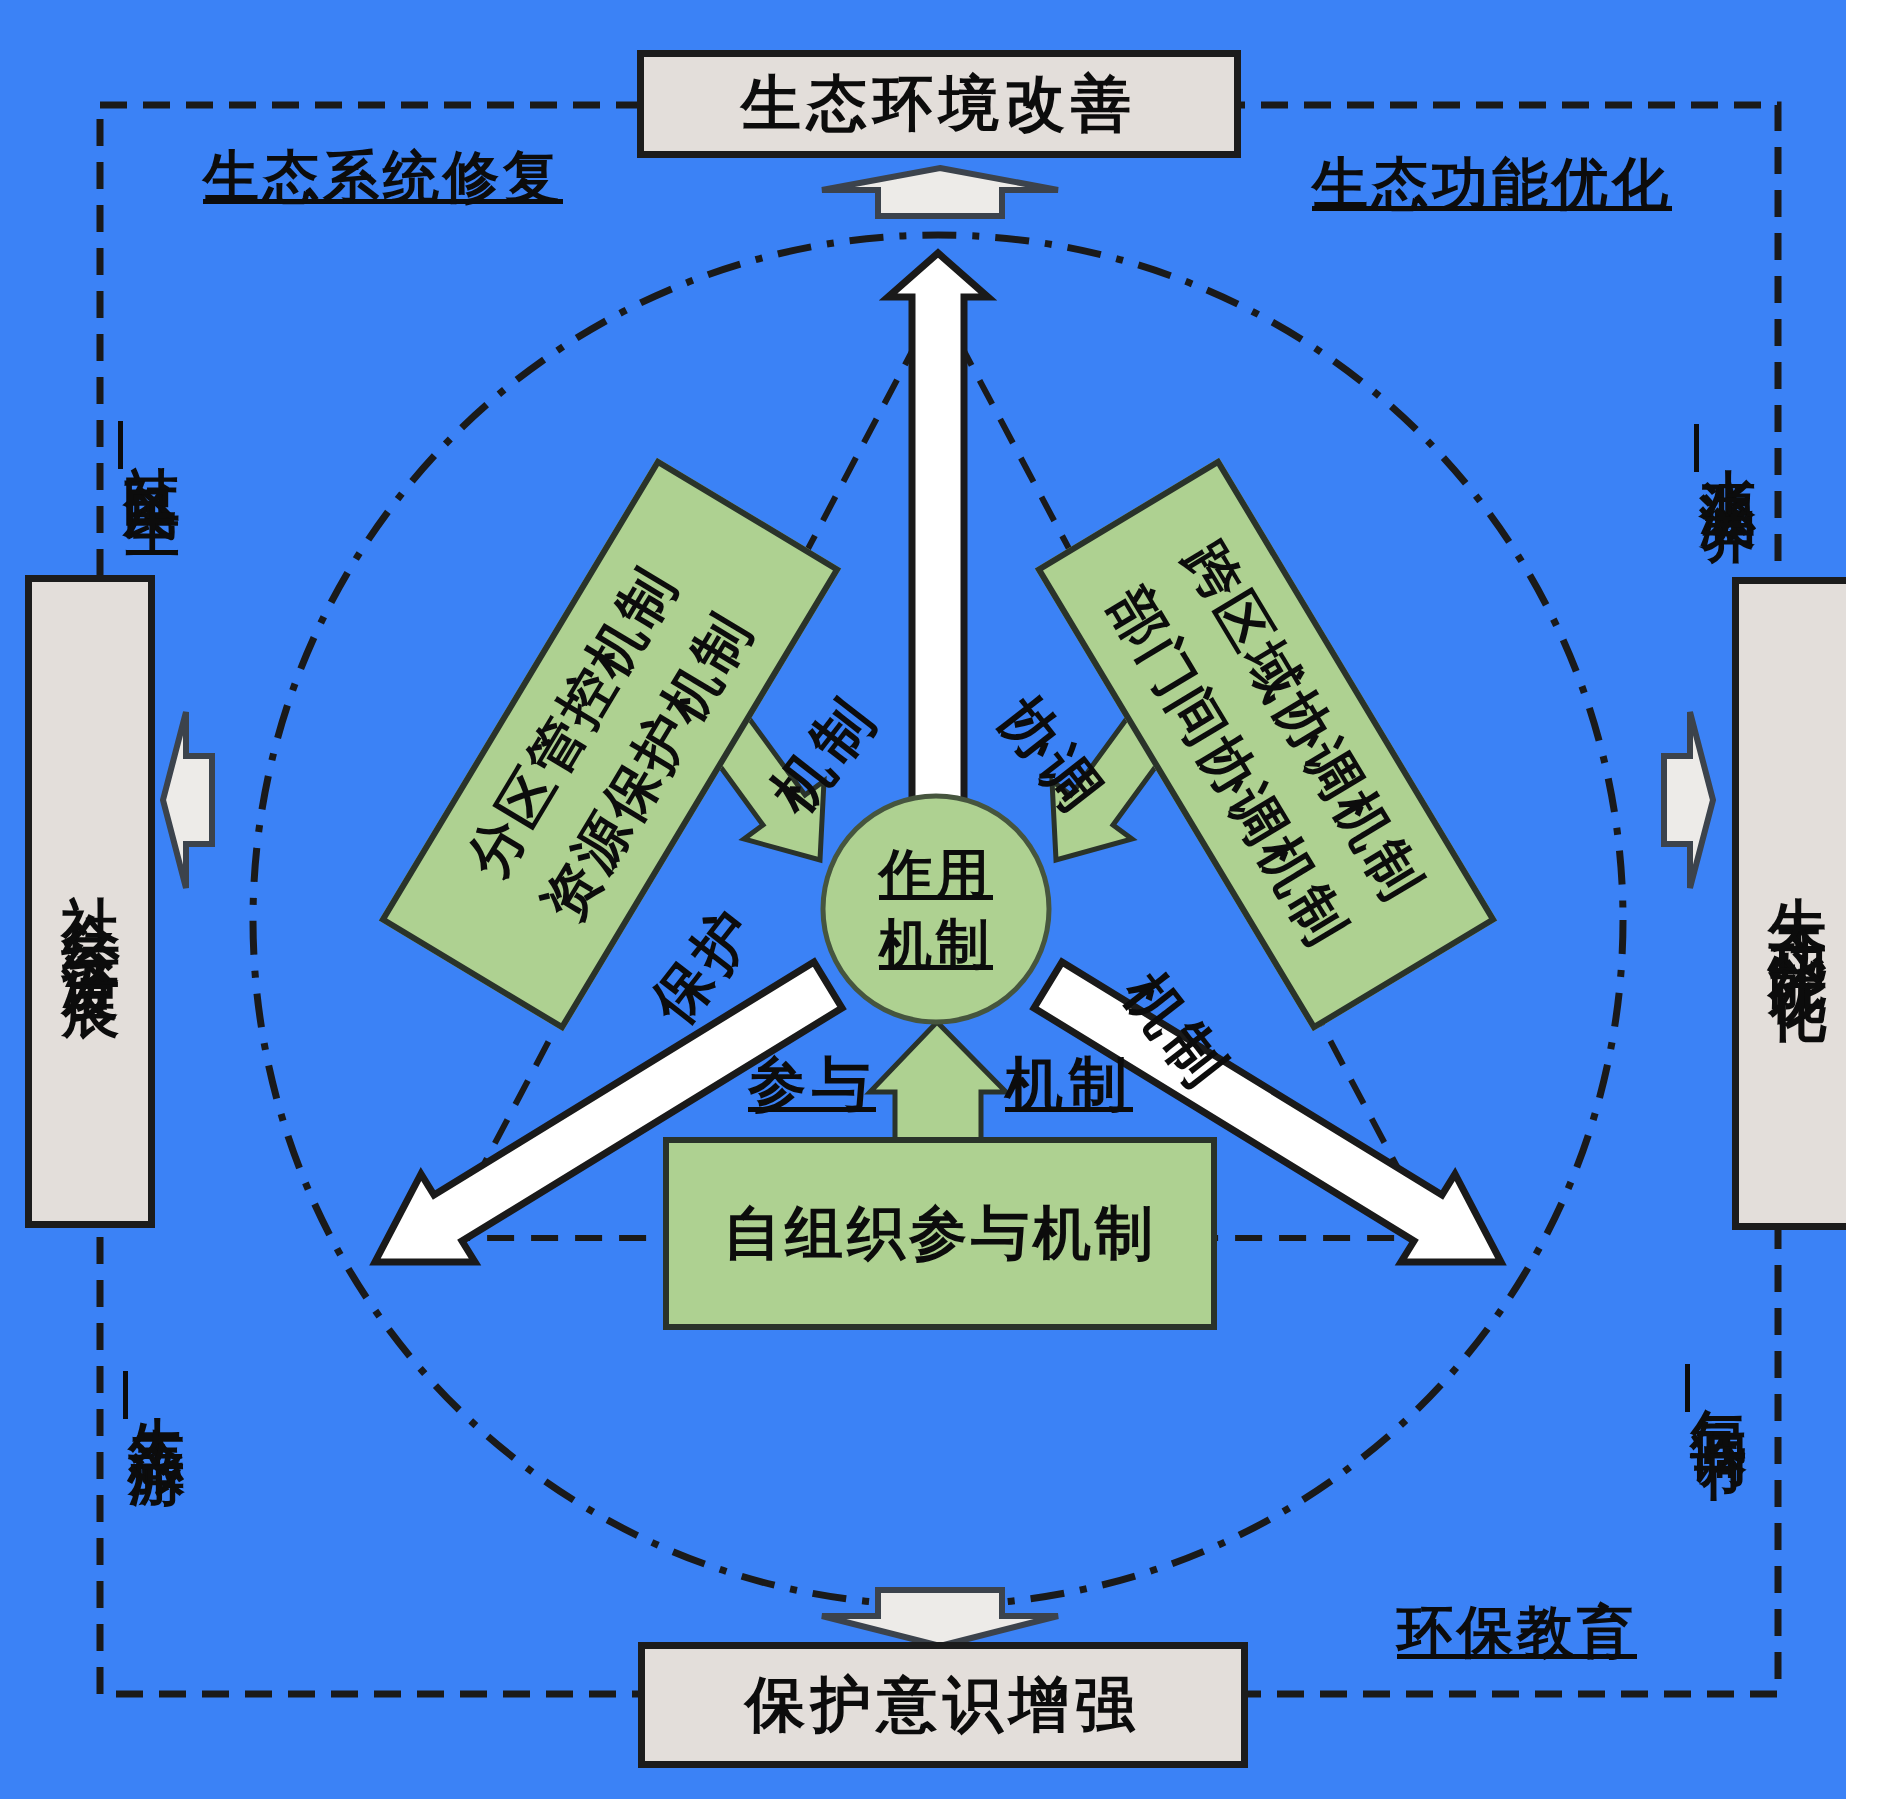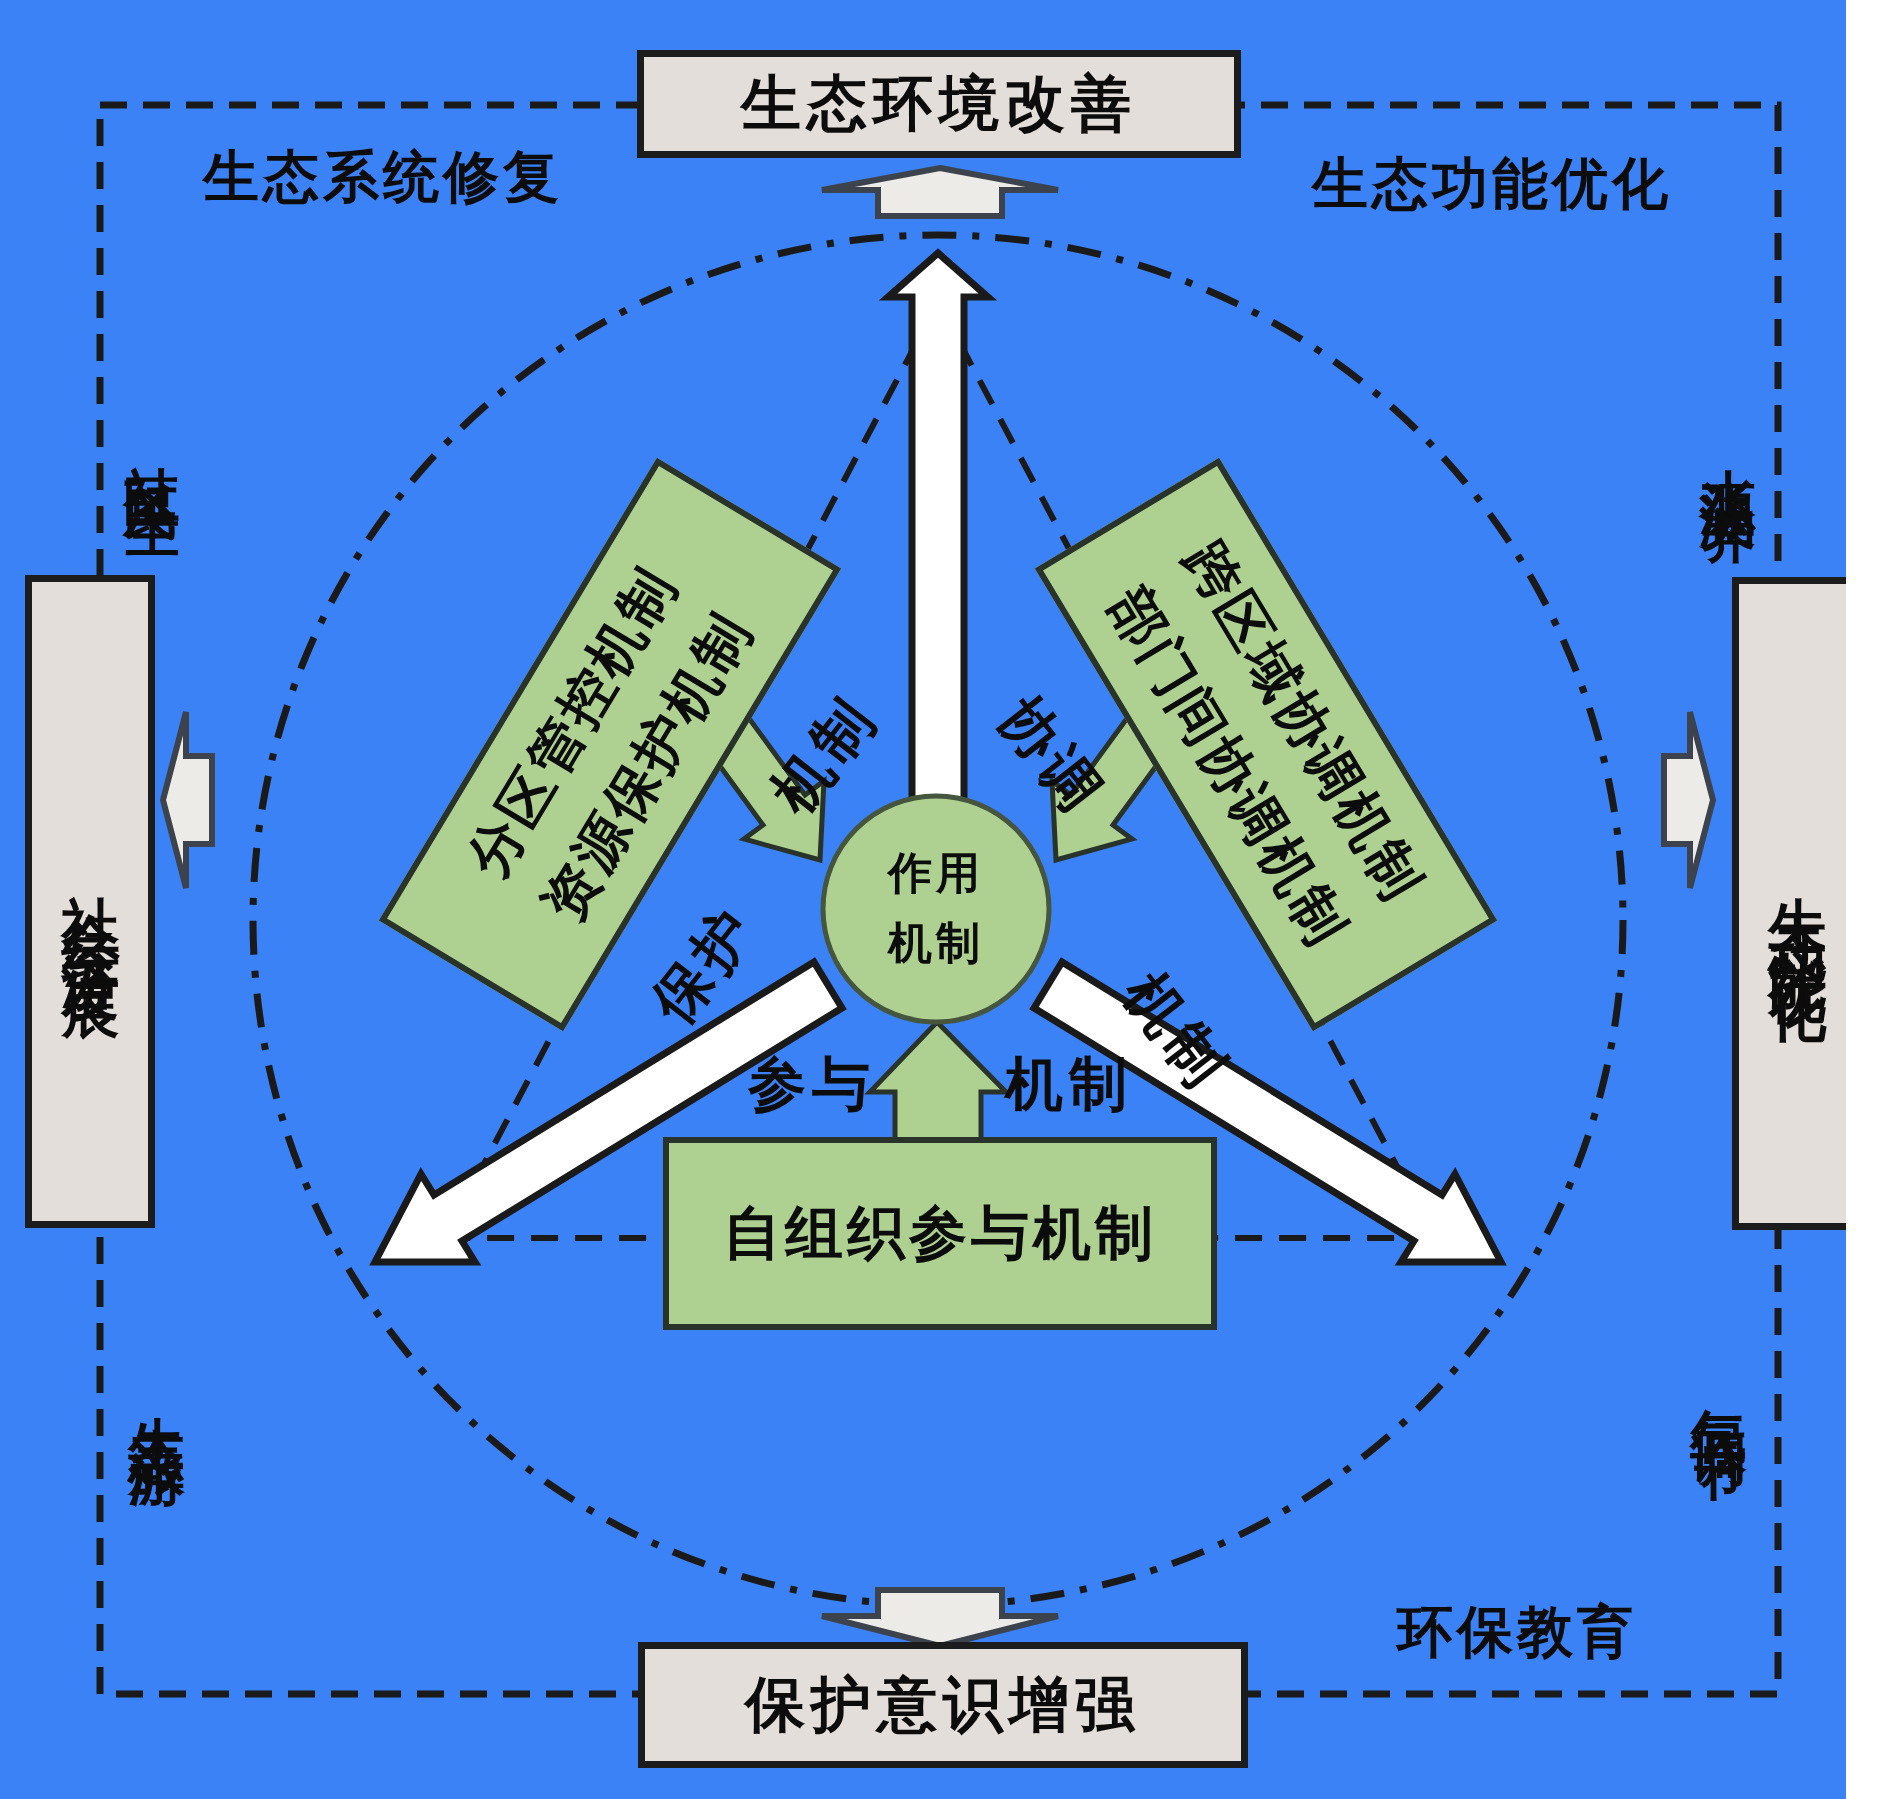--- a/index.html
+++ b/index.html
@@ -6,39 +6,39 @@
   #canvas{
     position:relative;
     width:1846px;height:1799px;
     background:#3b82f6;
     font-family:"Liberation Serif","DejaVu Serif",serif;
     color:#0c0c0c;
     overflow:hidden;
   }
   #shapes{position:absolute;left:0;top:0;width:1890px;height:1799px;}
   .abs{position:absolute;box-sizing:border-box;}
-  .ctr{transform:translate(-50%,-50%);}
+  .ctr{transform:translate(-50%,-50%);text-decoration:underline;}
   .graybox{
     background:#e3deda;border:7px solid #1c1c1c;
     display:flex;align-items:center;justify-content:center;
     font-weight:bold;
   }
   .graybox.h{font-size:60px;letter-spacing:6px;white-space:nowrap;}
   .graybox.v{writing-mode:vertical-rl;text-orientation:upright;font-size:58px;letter-spacing:18px;}
   .greenbox{
     background:#aed191;border:6px solid #2a332a;
     display:flex;flex-direction:column;align-items:center;justify-content:center;
     font-weight:bold;text-align:center;
   }
   .greenbox .ln{display:block;white-space:nowrap;}
   .gb-rot{width:540px;height:215px;font-size:55px;letter-spacing:3px;line-height:88px;}
   .gb-bottom{left:663px;top:1137px;width:554px;height:193px;font-size:58px;letter-spacing:4px;line-height:86px;}
   .centertext{
     left:936px;top:909px;width:230px;
-    text-align:center;font-weight:bold;font-size:44px;line-height:70px;letter-spacing:4px;
+    text-align:center;font-weight:bold;font-size:53px;line-height:70px;letter-spacing:4px;
   }
   .cornerlbl{font-weight:bold;font-size:56px;letter-spacing:4px;white-space:nowrap;}
   .sidelbl{
     font-weight:bold;font-size:56px;letter-spacing:12px;
     writing-mode:vertical-rl;text-orientation:upright;white-space:nowrap;
   }
   .arrowlbl{font-weight:bold;font-size:58px;letter-spacing:6px;white-space:nowrap;}
 </style>
 </head>
 <body>

